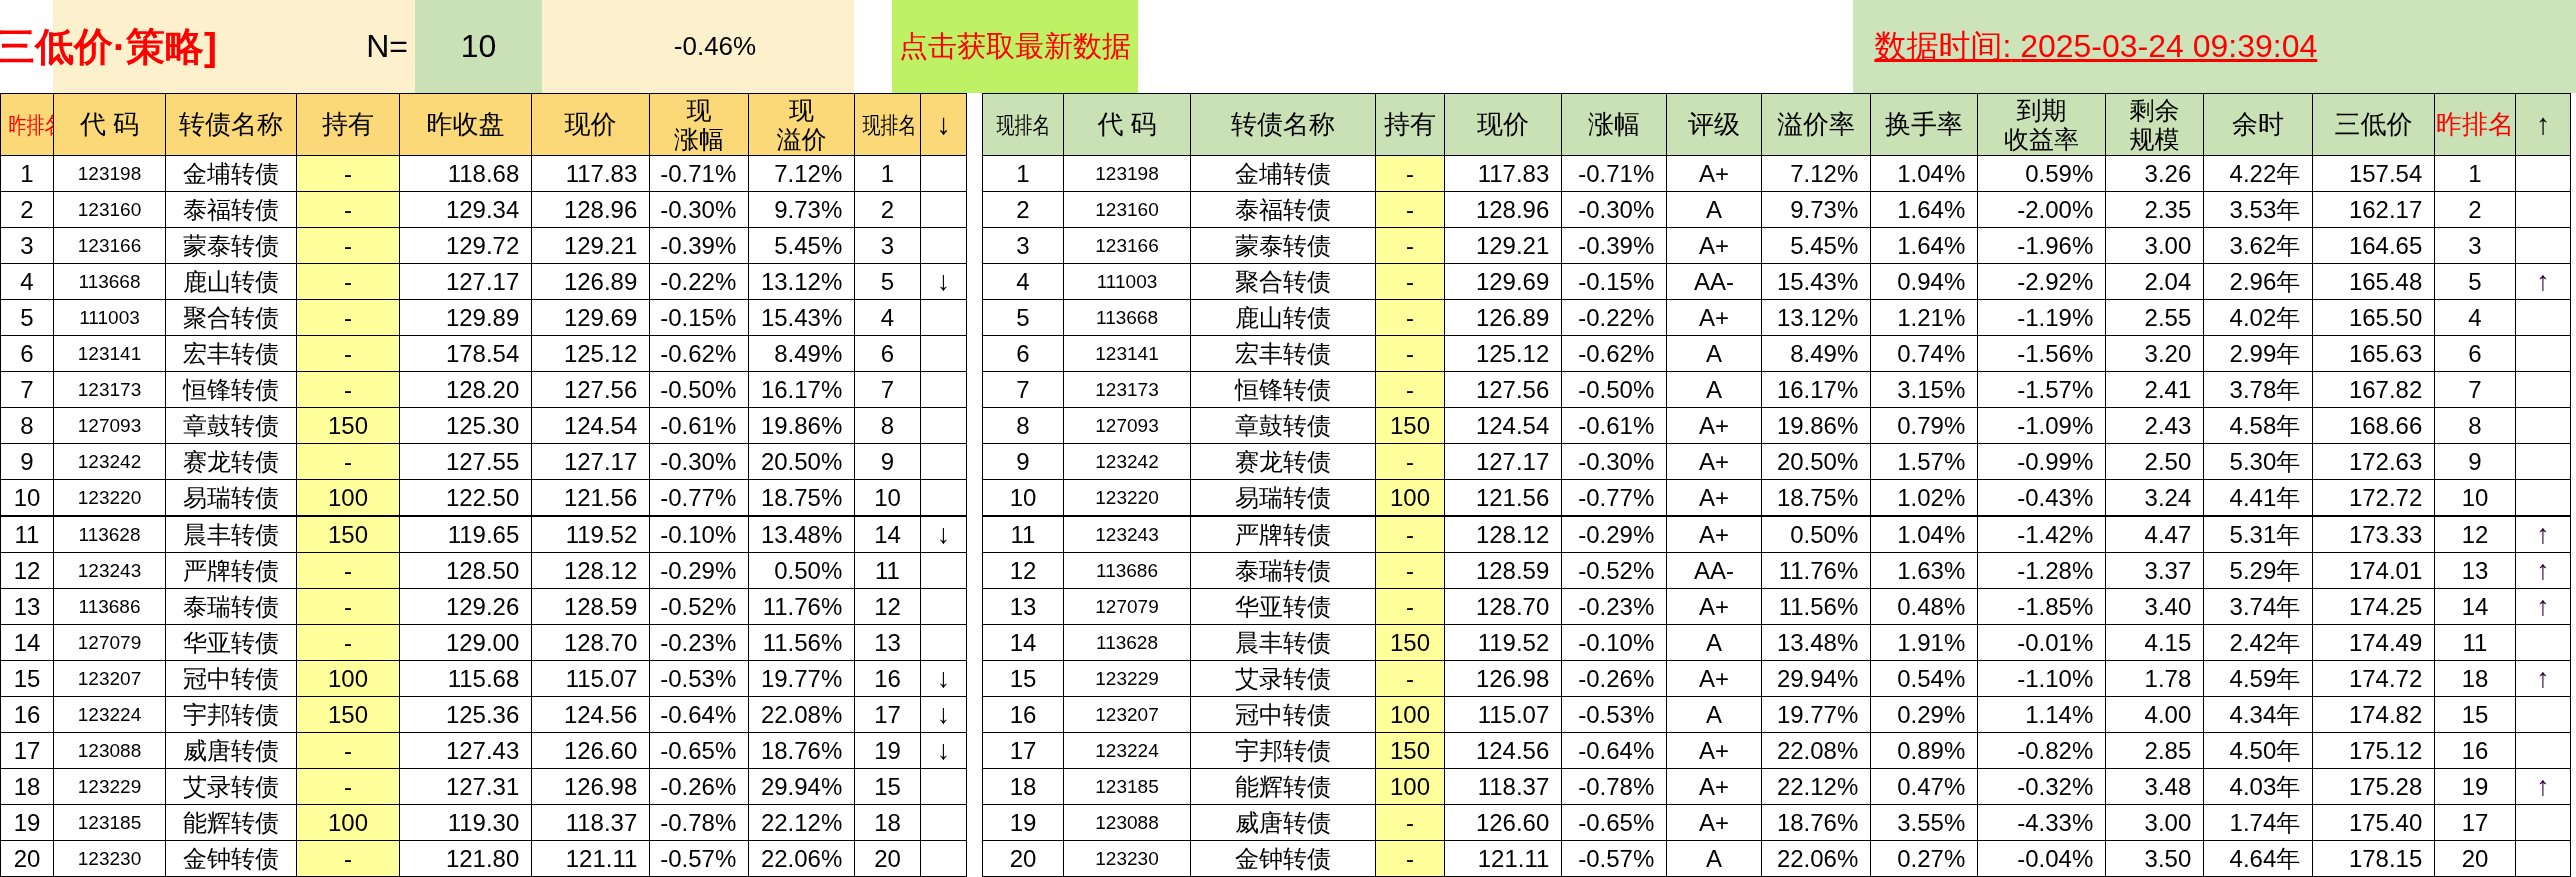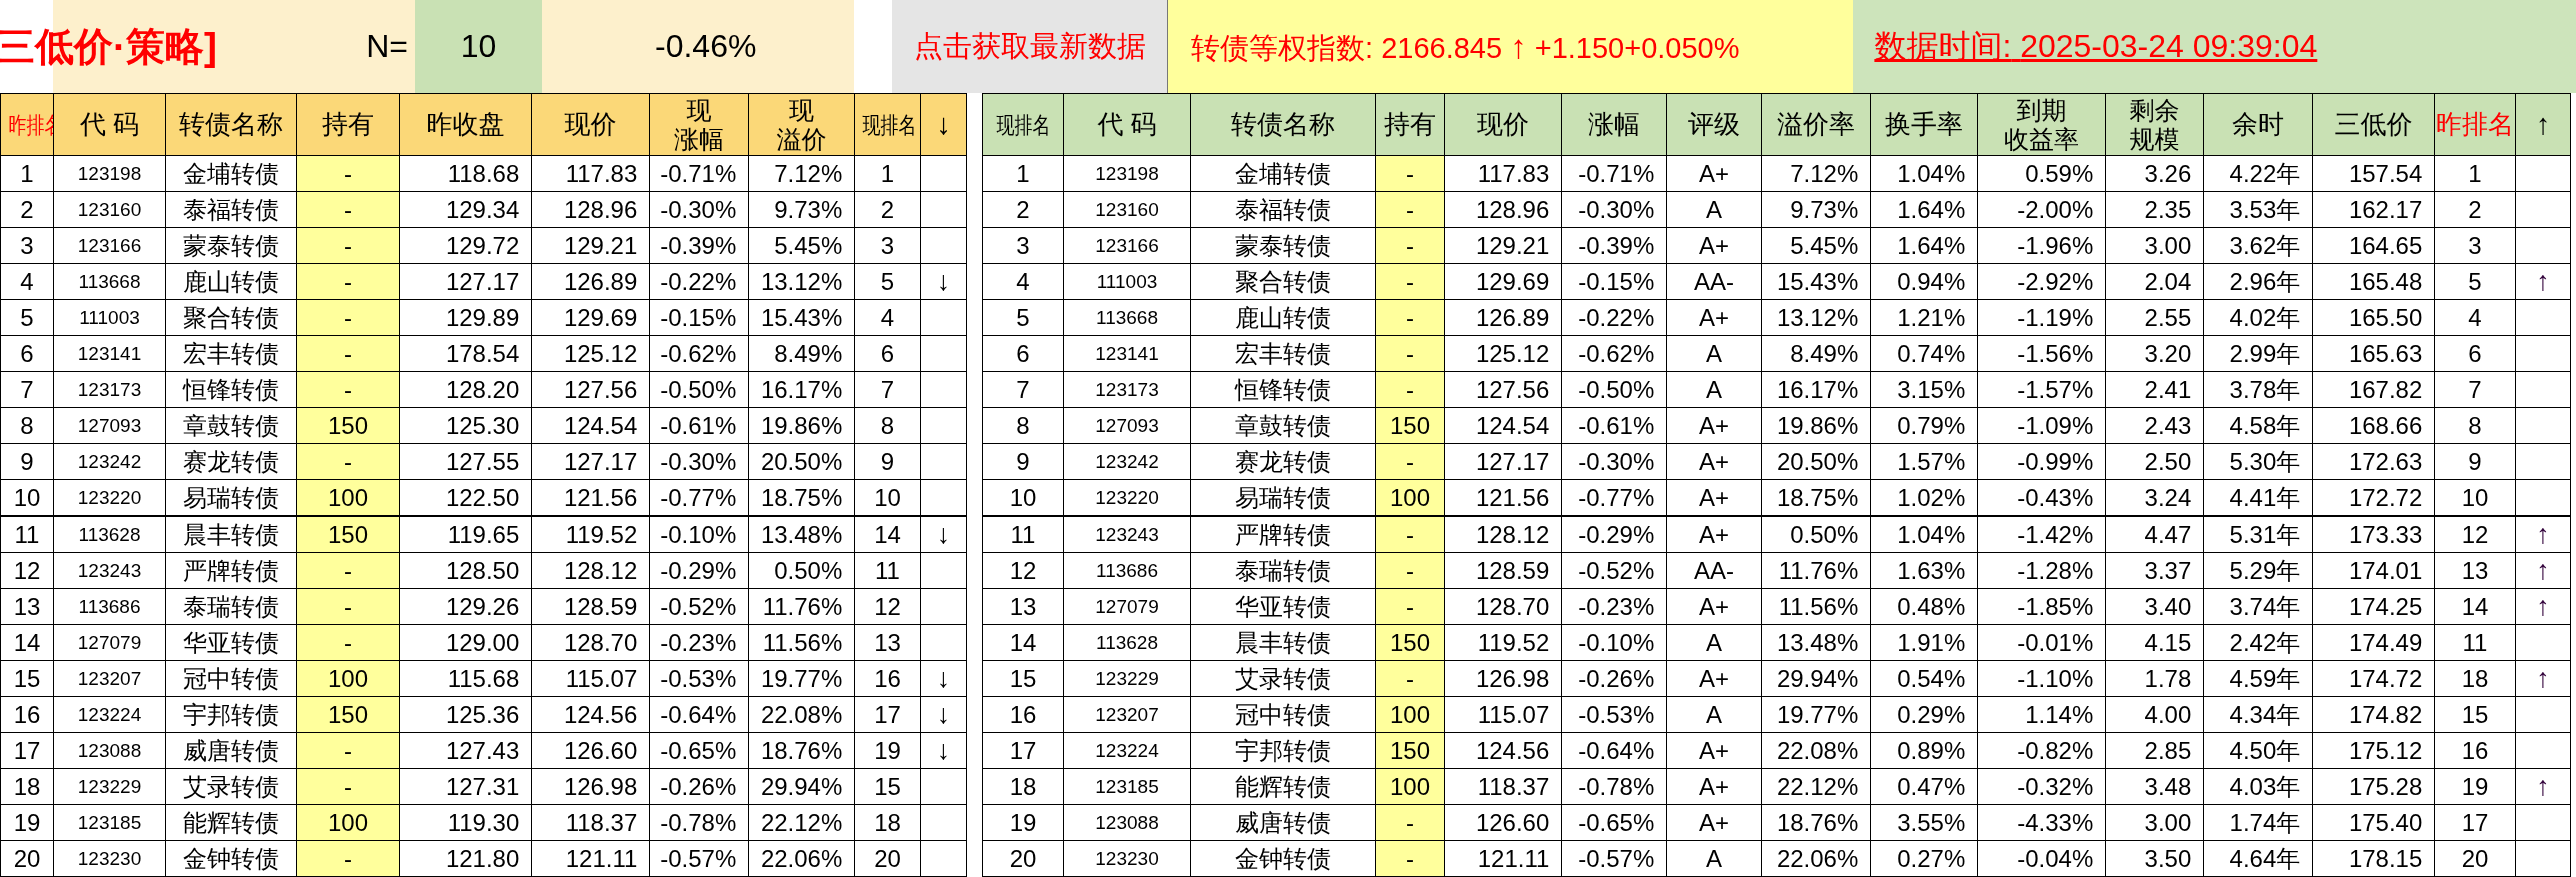--- a/index.html
+++ b/index.html
@@ -8,22 +8,22 @@
   
   .topbar{position:absolute;left:0;top:0;width:2576px;height:93px;background:#fff;}
   .seg{position:absolute;top:0;height:93px;}
   .seg-cream{left:53px;width:801px;background:#fdf0cc;}
   .title{position:absolute;left:-3.9px;top:0;z-index:3;line-height:93px;
          font-size:39px;font-weight:bold;color:#f00;white-space:nowrap;}
   .nlabel{position:absolute;left:272px;width:83px;text-align:right;line-height:93px;font-size:32px;}
   .ncell{position:absolute;left:362px;width:127px;height:93px;background:#c9e1b4;
          text-align:center;line-height:93px;font-size:32px;}
   .nchg-label{position:absolute;left:494px;line-height:93px;font-size:32px;}
-  .nchg-val{position:absolute;left:602px;width:146px;text-align:left;line-height:93px;font-size:32px;}
-  .btn-gray{left:892px;width:276px;background:#e5e5e5;text-align:center;line-height:93px;
+  .nchg-val{position:absolute;left:589px;width:146px;text-align:center;line-height:93px;font-size:26px;}
+  .btn-gray{left:892px;width:246px;background:#bef264;text-align:center;line-height:93px;
             font-size:29px;color:#f00;cursor:pointer;}
   .seg-yellow{left:1167px;width:686px;background:#ffff9c;border-left:1.9px solid #777;
               line-height:93px;font-size:29px;color:#f00;padding-left:23px;box-sizing:border-box;white-space:nowrap;}
   .seg-green{left:1853px;width:723px;background:#cde4bb;line-height:93px;font-size:32px;
              color:#f00;padding-left:21.4px;box-sizing:border-box;white-space:nowrap;text-decoration:underline;}
   .idx-arrow{font-size:33px;}
   
   table{border-collapse:collapse;table-layout:fixed;position:absolute;top:93px;background:#fff;}
   #ltable{left:0;width:966px;border:1.9px solid #000;border-left:none;}
   #rtable{left:982px;width:1588px;border:1.9px solid #000;}
@@ -51,27 +51,20 @@
 <body>
 
 <div class="topbar">
   <div class="seg seg-cream">
     <span class="nlabel">N=</span>
     <span class="ncell">10</span>
     <span class="nchg-val">-0.46%</span>
   </div>
   <div class="title">三低价·策略]</div>
   <div class="seg btn-gray">点击获取最新数据</div>
-  <div class="seg seg-yellow">
-    <span>转债等权指数:</span>
-    <span> </span>
-    <span>2166.845</span>
-    <span class="idx-arrow">↑</span>
-    <span>+1.150+0.050%</span>
-  </div>
   <div class="seg seg-green">
     <span>数据时间:</span>
     <span> </span>
     <span>2025-03-24 09:39:04</span>
   </div>
 </div>
 
 <table id="ltable">
     <colgroup>
       <col style="width: 53px;">

